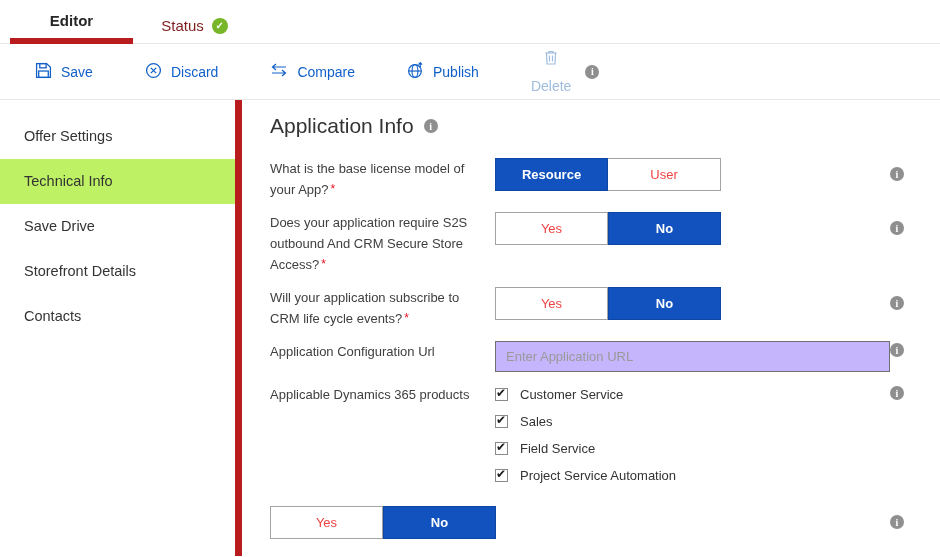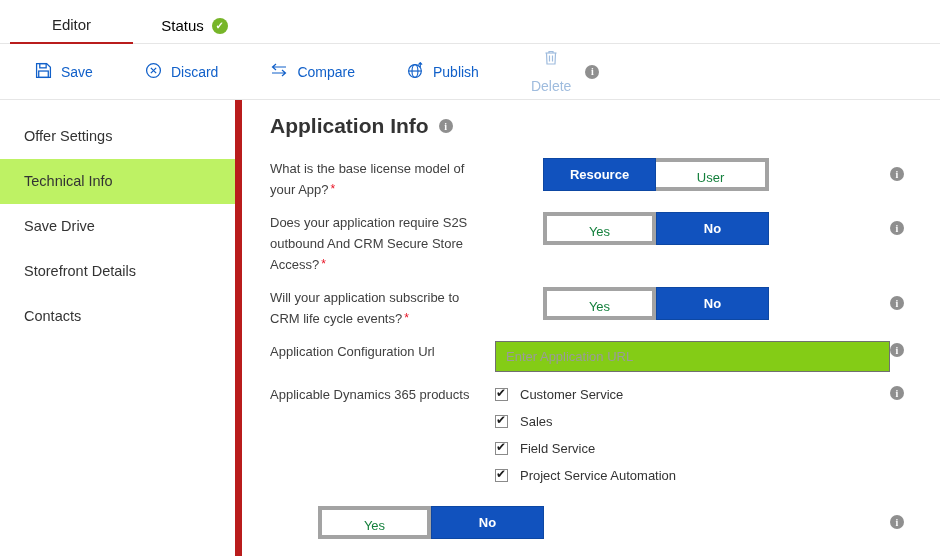--- a/index.html
+++ b/index.html
@@ -4,22 +4,22 @@
 <style>
   * { margin:0; padding:0; box-sizing:border-box; }
   html,body { width:940px; height:557px; background:#fff; overflow:hidden;
     font-family:"Liberation Sans", sans-serif; color:#333; }
 
   
   .tabs { display:flex; align-items:flex-end; padding-left:10px; height:44px;
     border-bottom:1px solid #e6e6e6; }
   .tab { width:123px; text-align:center; padding:10px 0 9px; font-size:15px;
     cursor:pointer; color:#262626; position:relative; }
-  .tab.active { border-bottom:2px solid #b91c1c; margin-bottom:-1px; }
-  .tab.status-tab { color:#000000; display:flex; align-items:center; justify-content:center; gap:8px; }
+  .tab.active { border-bottom:6px solid #b91c1c; margin-bottom:-1px;font-weight:bold; }
+  .tab.status-tab { color:#7f1d1d; display:flex; align-items:center; justify-content:center; gap:8px; }
   .status-check { display:inline-flex; width:16px; height:16px; border-radius:50%;
     background:#77b529; color:#fff; font-size:10px; align-items:center; justify-content:center; }
   .status-check::before { content:"✓"; font-weight:bold; }
 
   
   .toolbar { display:flex; align-items:center; height:56px; padding-left:35px;
     border-bottom:1px solid #e6e6e6; gap:52px; }
   .tb-item { display:flex; align-items:center; gap:9px; color:#1160c9;
     font-size:14px; cursor:pointer; }
   .tb-item svg { stroke:#1160c9; }
@@ -35,39 +35,39 @@
 
   
   .content { display:flex; height:456px; }
   .sidebar { width:259px; border-right:7px solid #b91c1c; padding-top:14px; }
   .side-item { height:45px; line-height:45px; padding-left:24px; font-size:14.5px;
     color:#333; cursor:pointer; }
   .side-item.selected { background:#bef264; }
 
   .main { flex:1; padding:14px 36px 0 28px; }
   .page-title-row { display:flex; align-items:center; gap:10px; margin-bottom:20px; }
-  .page-title { font-size:21px; font-weight:700; color:#333; }
+  .page-title { font-size:21px; font-weight:400; color:#333; }
 
   
   .row { display:flex; align-items:flex-start; margin-bottom:12px; }
   .flabel { width:225px; padding-right:22px; font-size:13px; line-height:21px;
     color:#404040; flex:0 0 auto; }
   .req { color:#e81123; font-size:12px; vertical-align:top; margin-left:2px; }
   .row .info-badge { margin-left:auto; margin-top:9px; }
   .row.align-top .info-badge { margin-top:2px; }
 
-  .toggle { display:flex;margin-left:48px; }
+  .toggle { display:flex; }
   .toggle .opt { width:113px; height:33px; line-height:31px; text-align:center;
-    font-size:13px; background:#fff; border:4px solid #a3a3a3; color:#15803d;
+    font-size:13px; background:#fff; border:1px solid #a3a3a3; color:#ef4444;
     cursor:pointer; }
   .toggle .opt + .opt { border-left:none; }
   .toggle .opt.on { background:#1152be; border:1px solid #0d47a3; color:#fff;
     font-weight:bold; }
 
-  .text-input { width:395px; height:31px; border:1px solid #707070; background:#84cc16;
+  .text-input { width:395px; height:31px; border:1px solid #707070; background:#c4b5fd;
     font-size:13px; padding:0 10px; color:#333; outline:none;
     font-family:"Liberation Sans", sans-serif; }
   .text-input::placeholder { color:#9a9a9a; }
 
   .cb-group { display:flex; flex-direction:column; }
   .cb-item { display:flex; align-items:center; gap:12px; height:20px;
     margin-bottom:7px; cursor:pointer; }
   .cb { width:13px; height:13px; border:1px solid #8a8a8a; background:#fff;
     position:relative; flex:0 0 auto; }
   .cb.checked::after { content:"✔"; position:absolute; left:0px; top:-3px;

